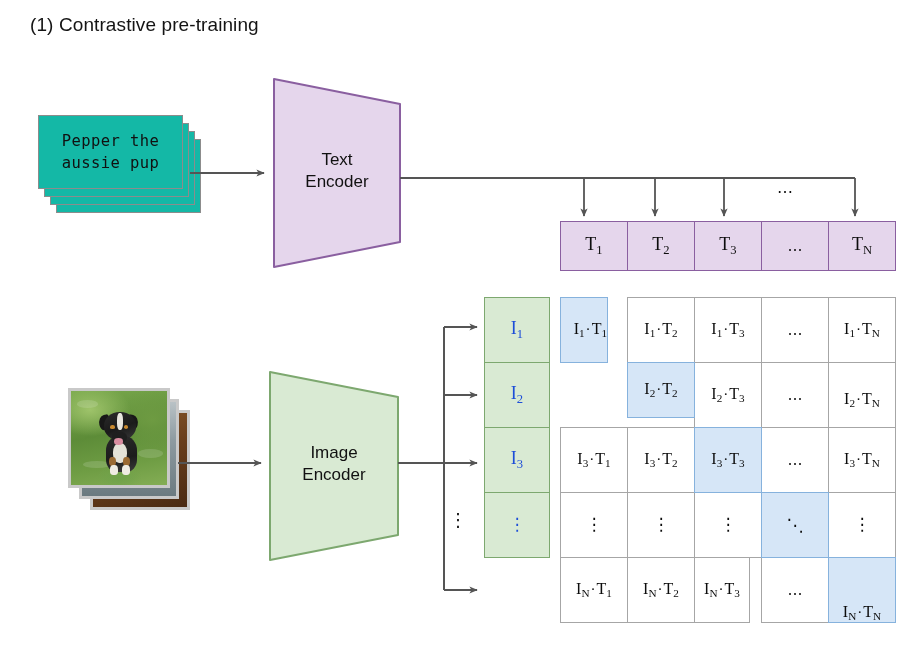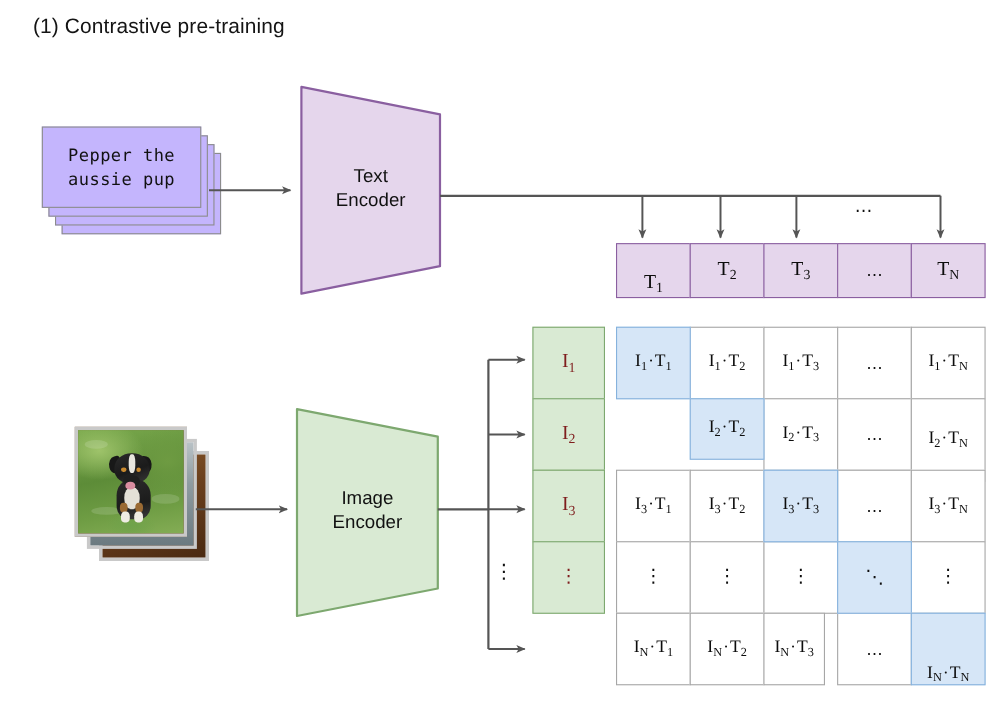--- a/index.html
+++ b/index.html
@@ -30,21 +30,21 @@
     color: #141414;
     white-space: nowrap;
   }
 
   
   .card-stack {
     position: absolute;
   }
   .card {
     position: absolute;
-    background: #c4b5fd;
+    background: #14b8a6;
     border: 1px solid #8c8c8c;
     box-sizing: border-box;
   }
   .card-front {
     display: flex;
     align-items: center;
     justify-content: center;
   }
   .card-text {
     font-family: "DejaVu Sans Mono", "Liberation Mono", monospace;
@@ -232,21 +232,21 @@
   .ibox {
     position: absolute;
     box-sizing: border-box;
     background: #d9ead3;
     border: 1px solid #7da86f;
     display: flex;
     align-items: center;
     justify-content: center;
     font-family: "Liberation Serif", serif;
     font-size: 18px;
-    color: #7f1d1d;
+    color: #1d4ed8;
   }
   .mcell {
     position: absolute;
     box-sizing: border-box;
     background: #ffffff;
     border: 1px solid #a6a6a6;
     display: flex;
     align-items: center;
     justify-content: center;
     font-family: "Liberation Serif", serif;
@@ -386,21 +386,21 @@
       <line x1="444" y1="463" x2="477" y2="463" stroke="#555555" stroke-width="1.8" marker-end="url(#ah)"></line>
       <line x1="444" y1="590" x2="477" y2="590" stroke="#555555" stroke-width="1.8" marker-end="url(#ah)"></line>
     </g>
   </svg>
 
   <div class="float-ell" style="left:770px; top:178px; width:30px; font-size:16px;">…</div>
 
   <div class="float-ell ell-v" style="left:449px; top:512px; width:18px; font-size:18px;">⋮</div>
 
   <div style="position:absolute; left:560px; top:221px; width:332px; height:50px;">
-    <div class="tbox" style="left:0px;   top:0; width:68px; height:50px;align-items:flex-end;">
+    <div class="tbox" style="left:0px;   top:0; width:68px; height:50px;">
       <span>T<span class="sub">1</span></span>
     </div>
     <div class="tbox" style="left:67px;  top:0; width:68px; height:50px;">
       <span>T<span class="sub">2</span></span>
     </div>
     <div class="tbox" style="left:134px; top:0; width:68px; height:50px;">
       <span>T<span class="sub">3</span></span>
     </div>
     <div class="tbox" style="left:201px; top:0; width:68px; height:50px;">
       <span class="ell-h">…</span>
@@ -419,21 +419,21 @@
     </div>
     <div class="ibox" style="left:0; top:130px; width:66px; height:66px;">
       <span>I<span class="sub">3</span></span>
     </div>
     <div class="ibox" style="left:0; top:195px; width:66px; height:66px;">
       <span class="ell-v">⋮</span>
     </div>
   </div>
 
   <div id="matrix" style="position:absolute; left:560px; top:297px; width:334px; height:328px;">
-      <div class="mcell hl" style="left: 0px; top: 0px; width: 68px; height: 66px;">
+      <div class="mcell hl" style="left: 0px; top: 0px; width: 48px; height: 66px; justify-content: flex-end;">
         <span>I<span class="sub">1</span><span class="dotop">·</span>T<span class="sub">1</span></span>
       </div>
       <div class="mcell" style="left: 67px; top: 0px; width: 68px; height: 66px;">
         <span>I<span class="sub">1</span><span class="dotop">·</span>T<span class="sub">2</span></span>
       </div>
       <div class="mcell" style="left: 134px; top: 0px; width: 68px; height: 66px;">
         <span>I<span class="sub">1</span><span class="dotop">·</span>T<span class="sub">3</span></span>
       </div>
       <div class="mcell" style="left: 201px; top: 0px; width: 68px; height: 66px;">
         <span class="ell-h">…</span>

